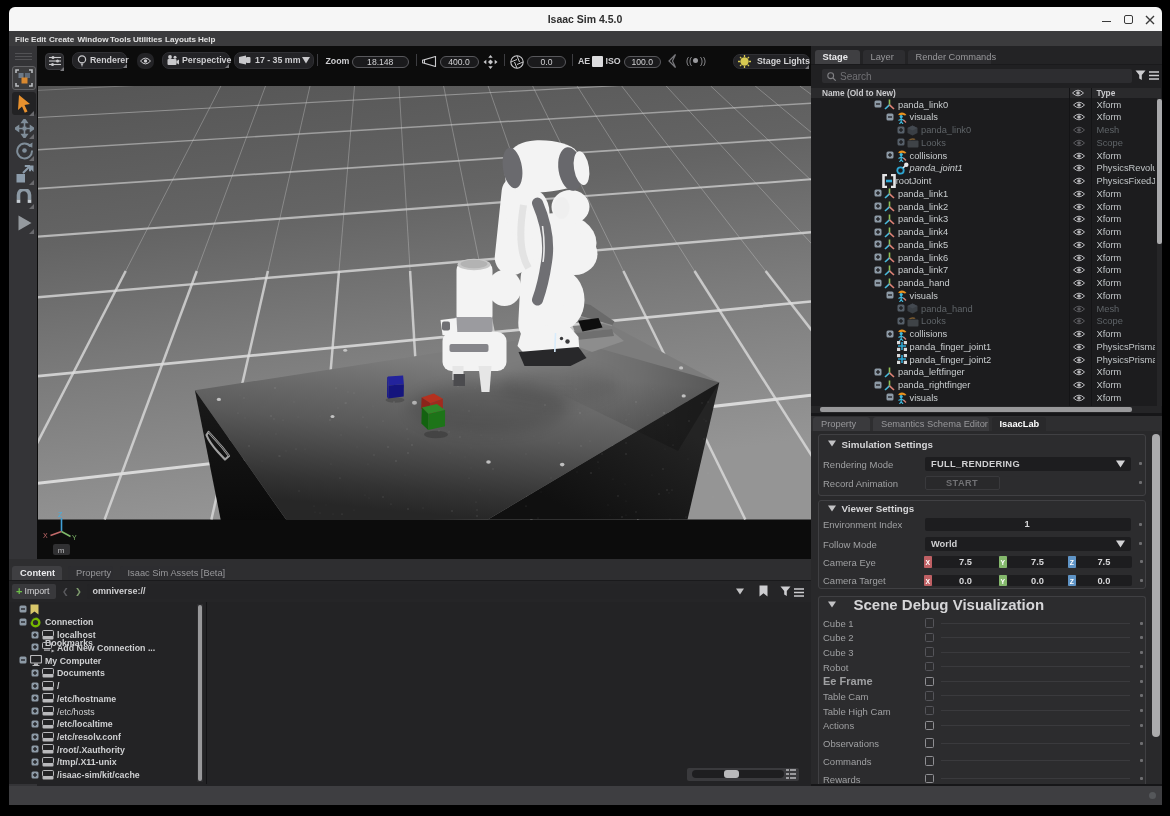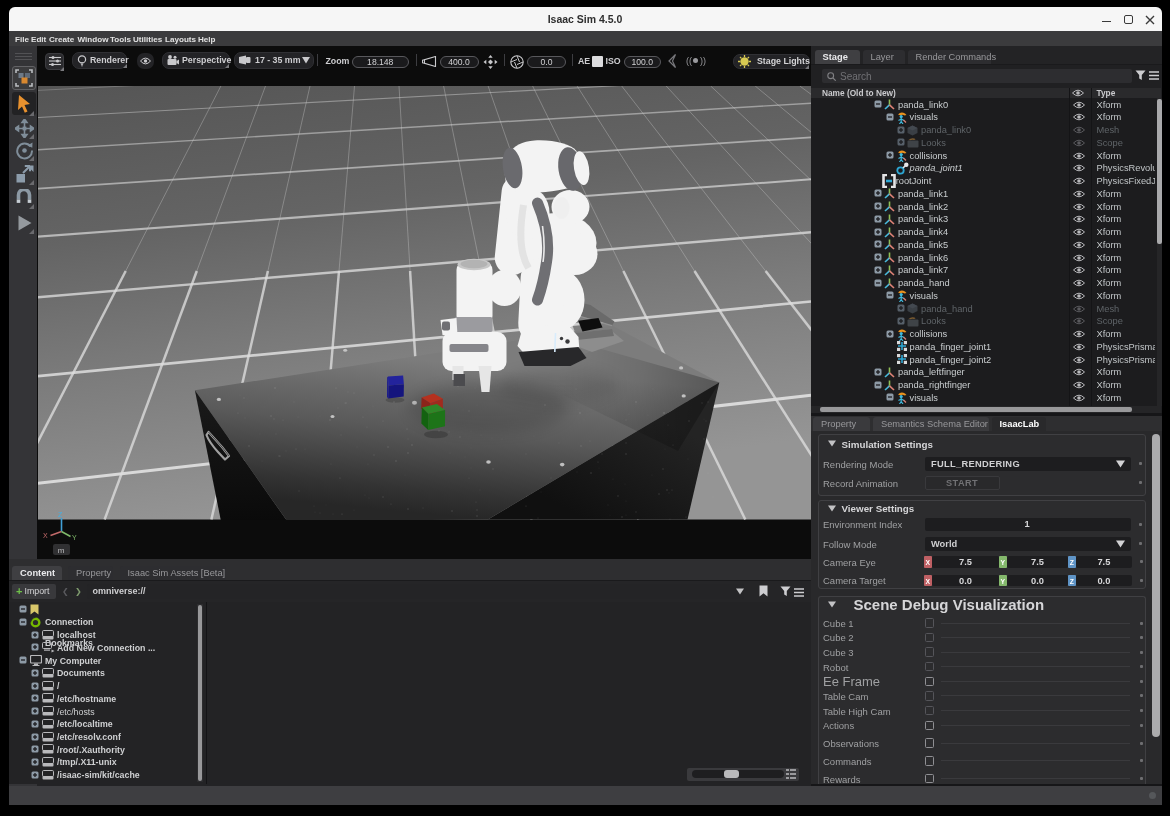--- a/index.html
+++ b/index.html
@@ -1001,21 +1001,21 @@
 <div class="" style="left:941px;top:636.7px;width:189px;height:1px;background:#3a3a3d;"></div>
 <div class="" style="left:1139.5px;top:635.7px;width:3px;height:3px;background:#6e6e71;border-radius:1px;"></div>
 <div style="position:absolute;left:823px;top:652.0px;transform:translateY(-50%);font-size:9.5px;color:#9fa0a2;font-weight:400;white-space:nowrap;">Cube 3</div>
 <div class="" style="left:925px;top:647.3px;width:9.4px;height:9.4px;border:1.5px solid #55555a;border-radius:1.5px;"></div>
 <div class="" style="left:941px;top:651.5px;width:189px;height:1px;background:#3a3a3d;"></div>
 <div class="" style="left:1139.5px;top:650.5px;width:3px;height:3px;background:#6e6e71;border-radius:1px;"></div>
 <div style="position:absolute;left:823px;top:666.7px;transform:translateY(-50%);font-size:9.5px;color:#9fa0a2;font-weight:400;white-space:nowrap;">Robot</div>
 <div class="" style="left:925px;top:662.0px;width:9.4px;height:9.4px;border:1.5px solid #55555a;border-radius:1.5px;"></div>
 <div class="" style="left:941px;top:666.2px;width:189px;height:1px;background:#3a3a3d;"></div>
 <div class="" style="left:1139.5px;top:665.2px;width:3px;height:3px;background:#6e6e71;border-radius:1px;"></div>
-<div style="position:absolute;left:823px;top:681.4px;transform:translateY(-50%);font-size:13px;color:#9fa0a2;font-weight:400;white-space:nowrap;">Ee Frame</div>
+<div style="position:absolute;left:823px;top:681.4px;transform:translateY(-50%);font-size:11px;color:#9fa0a2;font-weight:700;white-space:nowrap;">Ee Frame</div>
 <div class="" style="left:925px;top:676.6999999999999px;width:9.4px;height:9.4px;border:1.5px solid #8f8f93;border-radius:1.5px;"></div>
 <div class="" style="left:941px;top:680.9px;width:189px;height:1px;background:#3a3a3d;"></div>
 <div class="" style="left:1139.5px;top:679.9px;width:3px;height:3px;background:#6e6e71;border-radius:1px;"></div>
 <div style="position:absolute;left:823px;top:695.9px;transform:translateY(-50%);font-size:9.5px;color:#9fa0a2;font-weight:400;white-space:nowrap;">Table Cam</div>
 <div class="" style="left:925px;top:691.1999999999999px;width:9.4px;height:9.4px;border:1.5px solid #55555a;border-radius:1.5px;"></div>
 <div class="" style="left:941px;top:695.4px;width:189px;height:1px;background:#3a3a3d;"></div>
 <div class="" style="left:1139.5px;top:694.4px;width:3px;height:3px;background:#6e6e71;border-radius:1px;"></div>
 <div style="position:absolute;left:823px;top:710.6px;transform:translateY(-50%);font-size:9.5px;color:#9fa0a2;font-weight:400;white-space:nowrap;">Table High Cam</div>
 <div class="" style="left:925px;top:705.9px;width:9.4px;height:9.4px;border:1.5px solid #55555a;border-radius:1.5px;"></div>
 <div class="" style="left:941px;top:710.1px;width:189px;height:1px;background:#3a3a3d;"></div>

